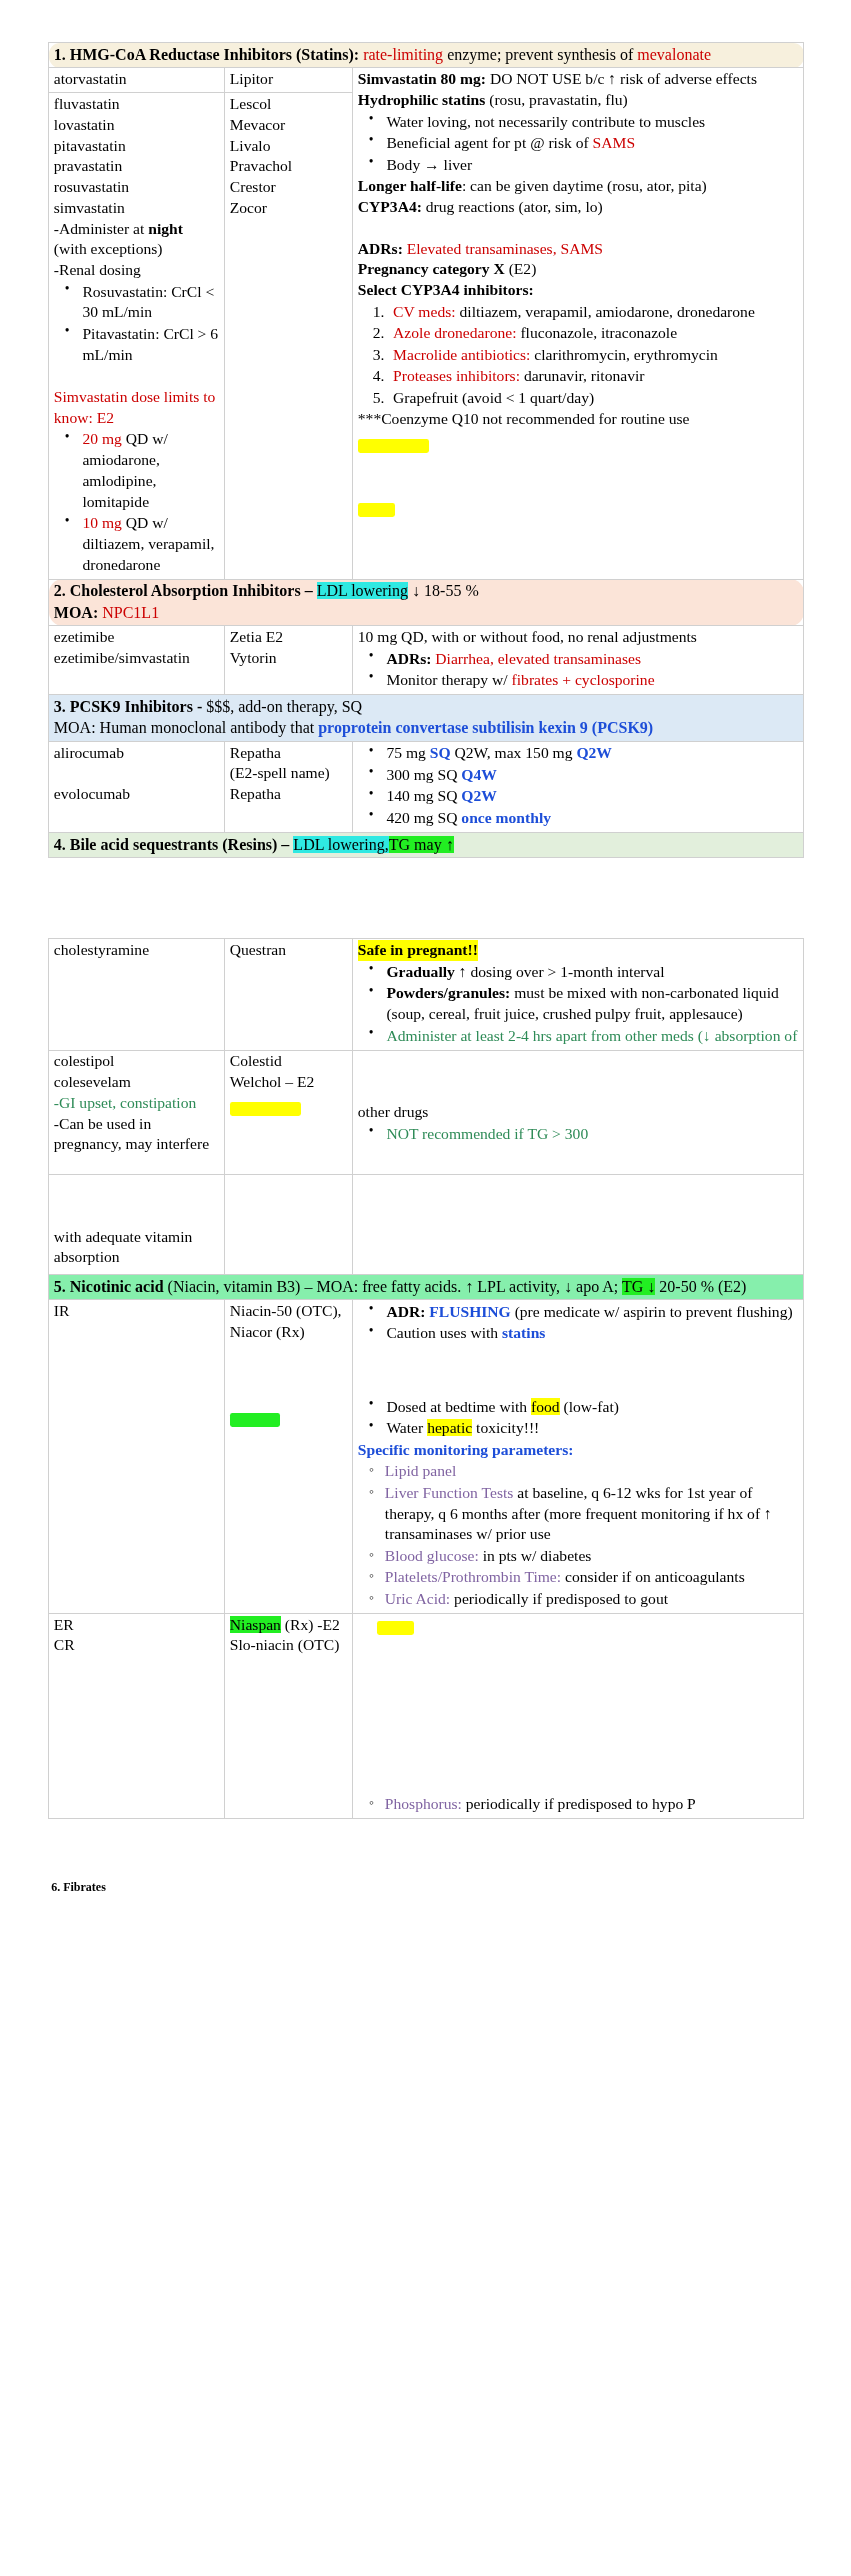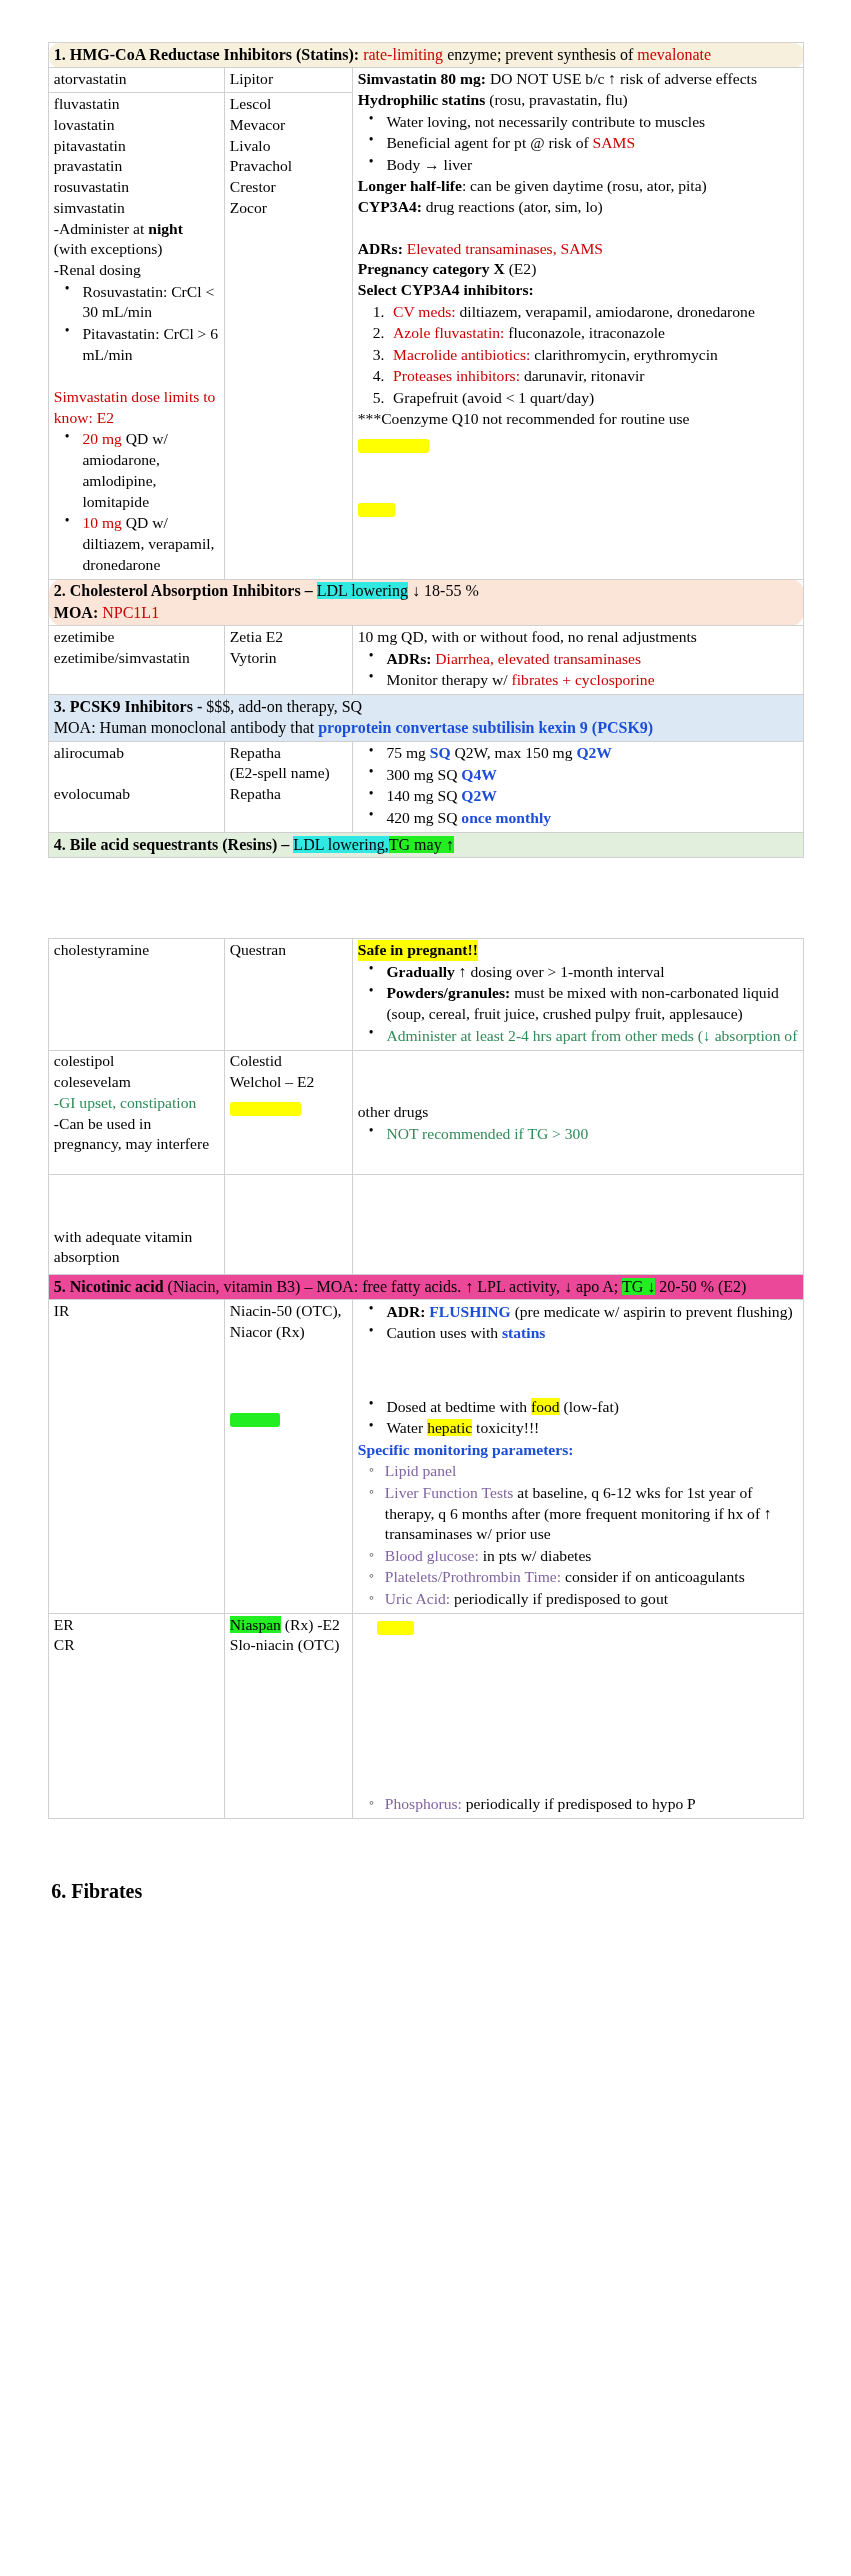--- a/index.html
+++ b/index.html
@@ -43,21 +43,21 @@
   }
   td.sect{
     border:0.8px solid #d0d0d0;
     padding:2.4px 6.4px 4px 6.4px;
     font-size:16px;
   }
   .sect-1{background:#f7f0dd;border-radius:11px;}
   .sect-2{background:#fbe4d8;border-radius:14px;}
   .sect-3{background:#dce9f5;}
   .sect-4{background:#e2efdc;}
-  .sect-5{background:#ec4899;}
+  .sect-5{background:#86efac;}
 
   .b{font-weight:bold;}
   .red{color:#cc0000;}
   .blue{color:#1d4ed8;font-weight:bold;}
   .purple{color:#8064a2;}
   .green{color:#2e8b57;}
   .hl-y{background:#ffff00;}
   .hl-c{background:#2fe9e2;}
   .hl-g{background:#22ee22;}
 
@@ -99,21 +99,21 @@
     background:#ffff00;
     border-radius:2.4px;
   }
   .hl-box-grn{
     display:inline-block;
     width:50px;height:13.6px;
     background:#22ee22;
     border-radius:2.4px;
   }
   .footer-h{
-    font-size:20px;font-weight:bold;
+    font-size:12px;font-weight:bold;
     margin:61px 0 0 3.2px;
   }
 </style>
 </head>
 <body>
 
 <div class="page">
 
 
   <table class="notes">
@@ -166,21 +166,21 @@
             <span class="b">ADRs:</span>
             <span class="red">Elevated transaminases, SAMS</span>
           </span>
           <span class="line">
             <span class="b">Pregnancy category X</span>
             <span>(E2)</span>
           </span>
           <span class="line b">Select CYP3A4 inhibitors:</span>
           <ol class="nl">
             <li><span class="red">CV meds:</span> <span>diltiazem, verapamil, amiodarone, dronedarone</span></li>
-            <li><span class="red">Azole fluvastatin:</span> <span>fluconazole, itraconazole</span></li>
+            <li><span class="red">Azole dronedarone:</span> <span>fluconazole, itraconazole</span></li>
             <li><span class="red">Macrolide antibiotics:</span> <span>clarithromycin, erythromycin</span></li>
             <li><span class="red">Proteases inhibitors:</span> <span>darunavir, ritonavir</span></li>
             <li><span class="red"></span><span>Grapefruit (avoid &lt; 1 quart/day)</span></li>
           </ol>
           <span class="line">***Coenzyme Q10 not recommended for routine use</span>
           <span class="line" style="margin-top:4.8px"><span class="hl-box"></span></span>
           <span class="spacer-sm"></span>
           <span class="line" style="margin-top:35px"><span class="hl-box-sm"></span></span>
         </td>
       </tr>

